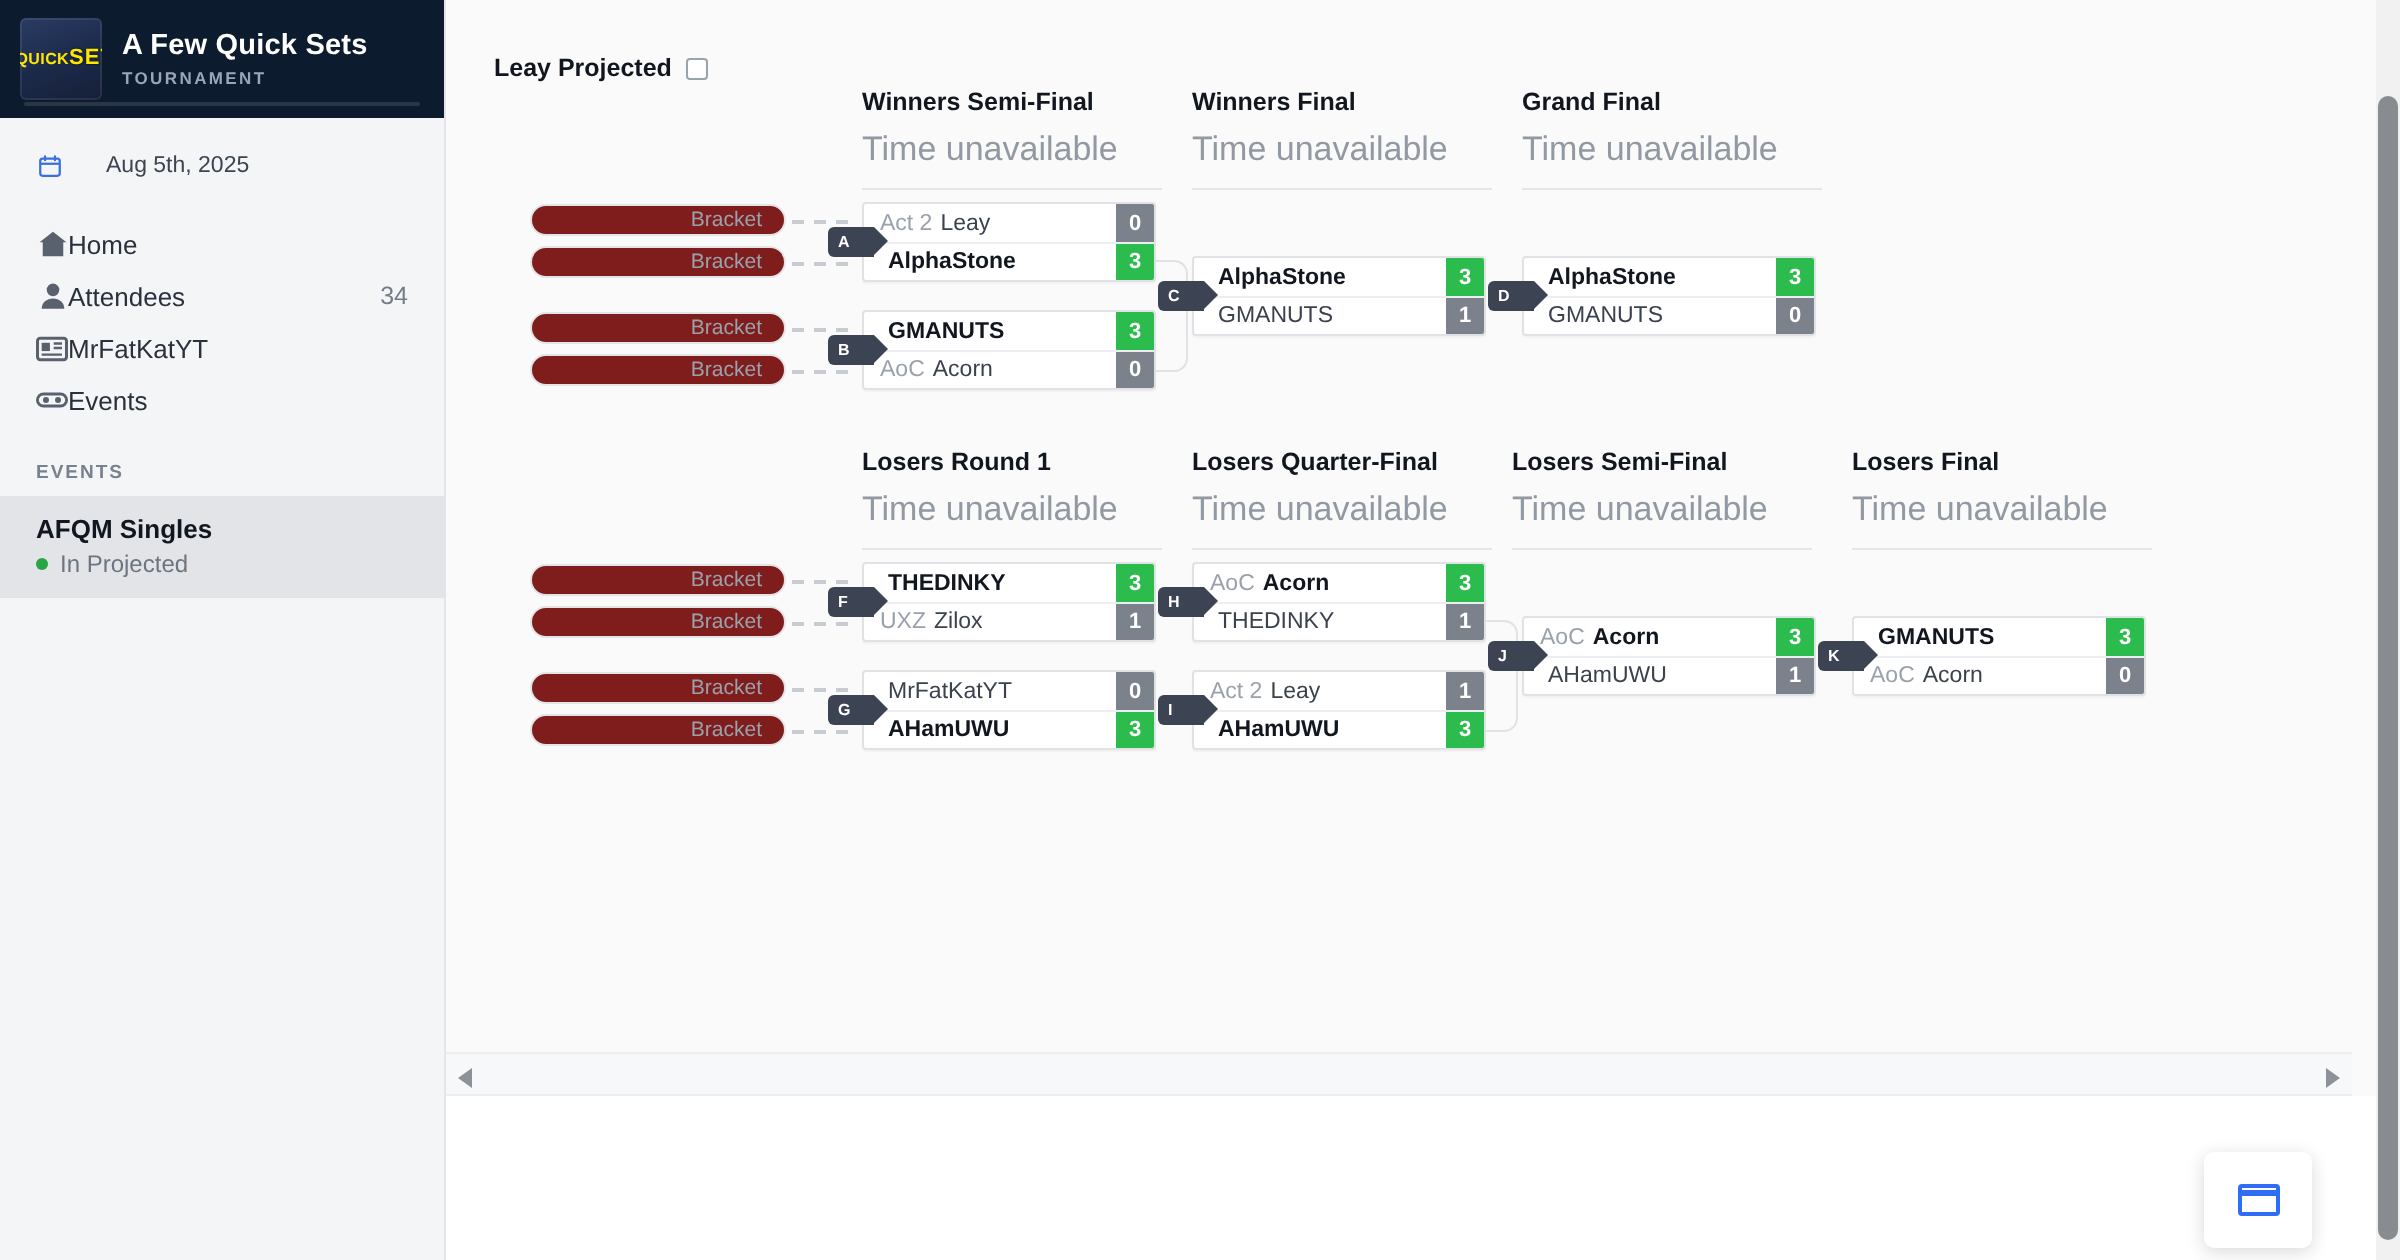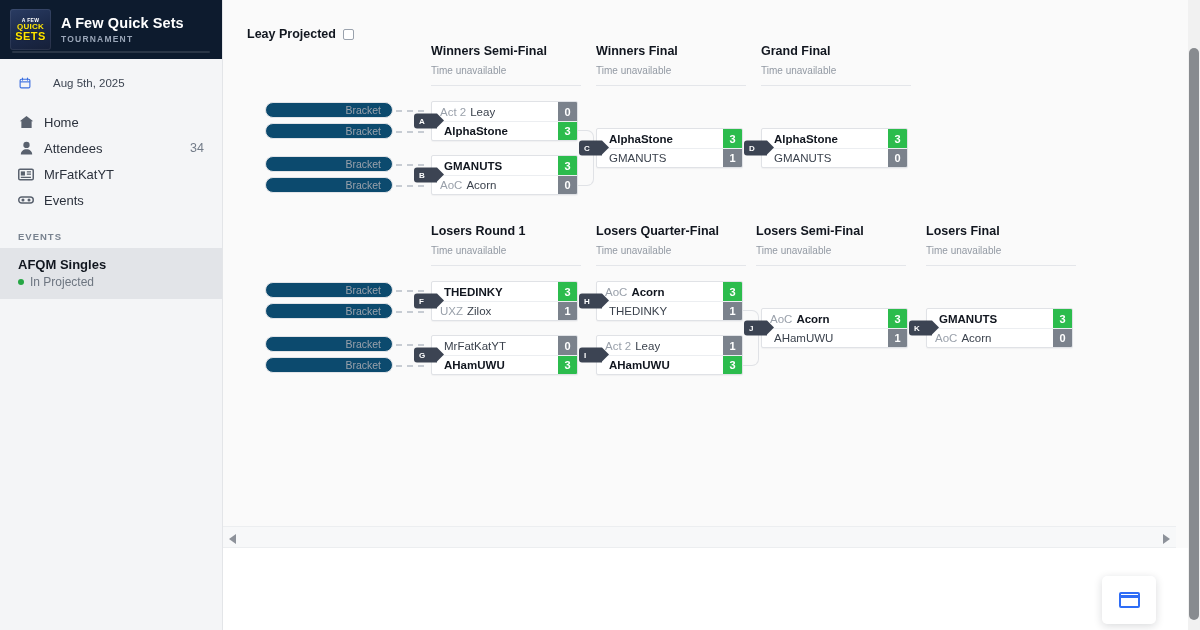--- a/index.html
+++ b/index.html
@@ -20,21 +20,21 @@
     height: 59px; background: #0d1b2e; position: relative; overflow: hidden;
     display: flex; align-items: center; padding: 0 10px;
   }
   .sb-banner::after {
     content: ""; position: absolute; left: 12px; right: 12px; bottom: 6px;
     height: 2px; background: rgba(255,255,255,.12); border-radius: 2px;
   }
   .logo-box {
     width: 41px; height: 41px; border-radius: 3px; flex: 0 0 41px;
     background: linear-gradient(160deg,#2a3c63 0%,#1b2949 55%,#162038 100%);
-    display: flex; flex-direction: column; align-items: center;
+    display: flex; flex-direction: row; align-items: center;
     justify-content: center; line-height: 1; overflow: hidden;
     box-shadow: inset 0 0 0 1px rgba(255,255,255,.08);
   }
   .logo-l1 { font-size: 5px; font-weight: bold; color: #ffffff; letter-spacing: .3px; }
   .logo-l2 { font-size: 8px; font-weight: bold; color: #ffe600; letter-spacing: .2px; }
   .logo-l3 {
     font-size: 11px; font-weight: bold; color: #ffe600;
     letter-spacing: .5px; text-shadow: 0 0 1px #000;
   }
   .sb-ttl-wrap { margin-left: 10px; }
@@ -46,21 +46,21 @@
 
   .sb-meta { padding: 14px 0 6px 18px; }
   .sb-meta-row {
     display: flex; align-items: center; gap: 22px;
     font-size: 11.5px; color: #3d4552; height: 19px;
   }
   .mini-ico { width: 13px; display: flex; justify-content: center; }
 
   .sb-nav { padding-top: 11px; }
   .sb-item {
-    display: flex; align-items: center; gap: 10px;
+    display: flex; align-items: center; 
     padding: 0 18px; height: 26px; font-size: 13px; color: #2b313c;
     cursor: pointer;
   }
   .sb-item .nav-ico { width: 16px; display: flex; justify-content: center; color: #59616e; }
   .sb-item .sb-lbl { flex: 1; }
   .sb-count { font-size: 12.5px; color: #737c89; }
 
   .sb-section-hdr {
     padding: 18px 18px 6px; font-size: 9.5px; font-weight: bold;
     letter-spacing: 1px; color: #78828f;
@@ -86,21 +86,21 @@
   .chk {
     width: 11px; height: 11px; border: 1px solid #9aa2ad;
     border-radius: 2px; background: #fff; cursor: pointer;
   }
 
   .canvas { position: absolute; left: 0; top: 0; width: 100%; height: 525px; }
 
   
   .round-hdr { position: absolute; }
   .round-title { font-size: 12.5px; font-weight: bold; color: #11161f; white-space: nowrap; }
-  .round-time { font-size: 10px; color: #9299a3; margin-top: 7px; }
+  .round-time { font-size: 17px; color: #9299a3; margin-top: 7px; }
   .round-rule { margin-top: 9px; height: 1px; background: #e4e6ea; }
 
   
   .match { position: absolute; width: 147px; }
   .match-box {
     background: #fff; border: 1px solid #e0e2e6; border-radius: 2px;
     box-shadow: 0 1px 1px rgba(16,24,40,.04); overflow: hidden;
   }
   .slot {
     height: 19px; display: flex; align-items: center;
@@ -128,21 +128,21 @@
   }
   .tag::after {
     content: ""; position: absolute; left: 100%; top: 0;
     border-top: 7.5px solid transparent; border-bottom: 7.5px solid transparent;
     border-left: 7px solid #3c4453;
   }
 
   
   .pill {
     position: absolute; width: 128px; height: 16px; border: 1px solid #e2e4e8;
-    border-radius: 9px; background: #0c4a6e; display: flex; align-items: center;
+    border-radius: 9px; background: #7f1d1d; display: flex; align-items: center;
     justify-content: flex-end; padding-right: 11px;
     font-size: 10.5px; color: #9aa1ab;
   }
   .dashes {
     position: absolute; height: 1px; border-top: 2px dashed #c7ccd3;
   }
 
   
   .conn {
     position: absolute; border: 1.5px solid #e0e2e6; border-left: none;

